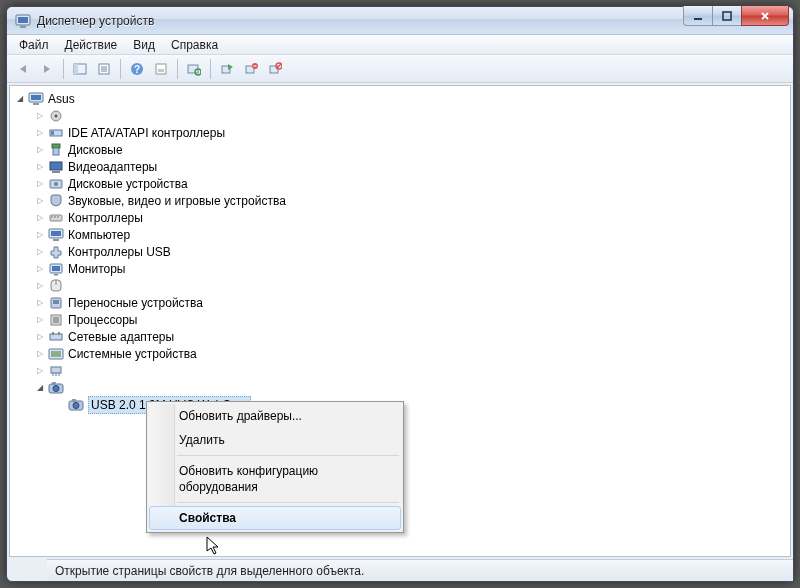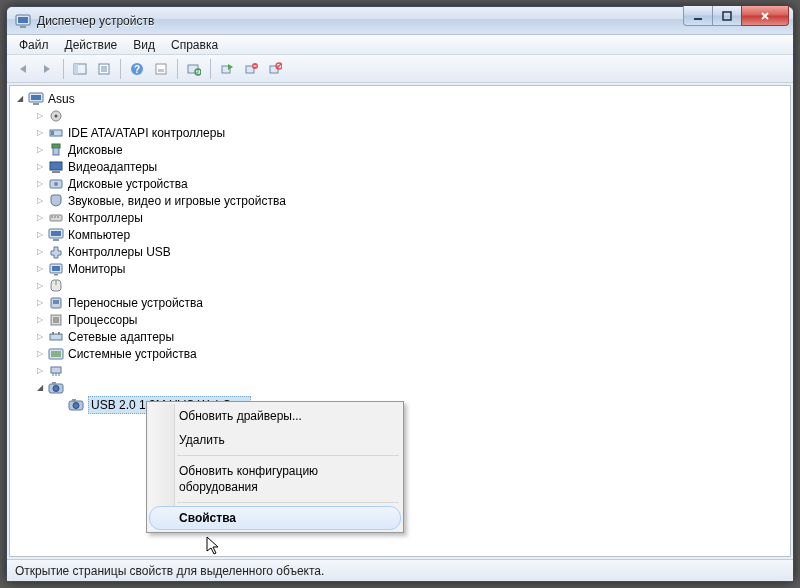--- a/index.html
+++ b/index.html
@@ -142,21 +142,21 @@
   }
   .ctx-item {
     padding: 4px 20px 4px 30px;
     line-height: 16px;
     color: #000;
     position: relative;
   }
   .ctx-item.highlight {
     background: linear-gradient(to bottom, #eef4fc, #dbe9fa);
     border: 1px solid #aecff7;
-    border-radius: 11px;
+    border-radius: 3px;
     padding: 3px 19px 3px 29px;
   }
   .ctx-item.bold { font-weight: bold; }
   .ctx-sep {
     height: 1px;
     background: #d7d7d7;
     margin: 3px 2px 3px 28px;
   }
   .ctx-gutter {
     position: absolute; top: 2px; bottom: 2px; left: 2px;
@@ -166,20 +166,21 @@
   }
   
   .statusbar {
     height: 22px;
     background: linear-gradient(to bottom, #f4f7fb, #e2e9f2);
     border-top: 1px solid #c4ccd6;
     display: flex; align-items: center;
     padding: 0 8px;
     font-size: 12px;
     color: #222;
+    margin-left: 40px;
   }
   
   .cursor {
     position: absolute;
     pointer-events: none;
     font-size: 16px;
     color: #000;
   }
 </style>
 </head>

